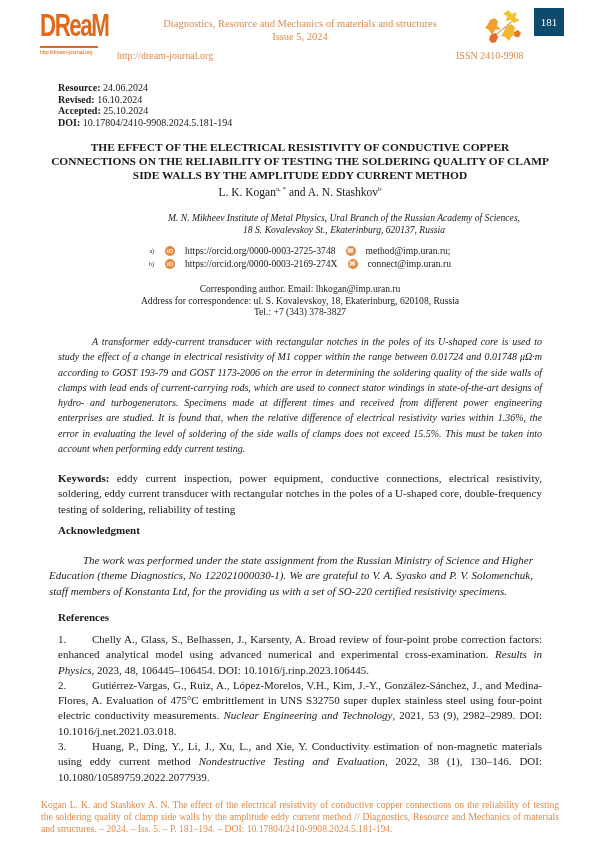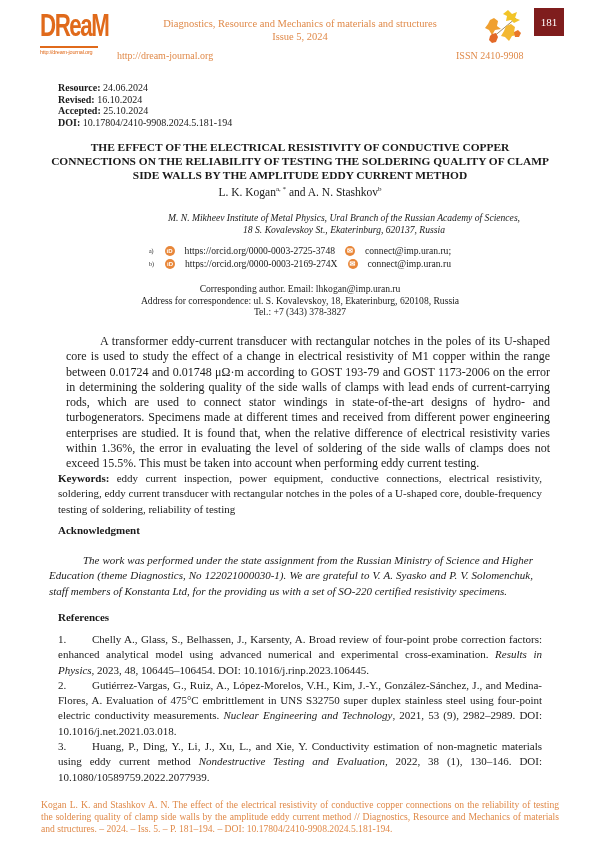--- a/index.html
+++ b/index.html
@@ -13,21 +13,21 @@
                transform: scaleX(0.72); transform-origin: left center; display: block; white-space: nowrap; }
   .logo-rule { height: 2px; background: #e06a1b; margin-top: 2px; width: 58px; }
   .logo-url { color: #e06a1b; font-family: "Liberation Sans", sans-serif; font-size: 5.5px;
               white-space: nowrap; margin-top: 1px; letter-spacing: -0.2px; }
   .journal-title { position: absolute; left: 0; width: 600px; top: 17px; text-align: center;
                    color: #e08a4a; font-size: 10.5px; line-height: 13px; }
   .journal-url { position: absolute; left: 117px; top: 50px; color: #e08a4a; font-size: 10px; }
   .issn { position: absolute; left: 456px; top: 50px; color: #e08a4a; font-size: 10px; }
   .leaves { position: absolute; left: 484px; top: 8px; width: 40px; height: 38px; }
   .page-badge { position: absolute; left: 534px; top: 8px; width: 30px; height: 28px;
-                background: #7f1d1d; color: #fff; font-size: 11px; display: flex;
+                background: #0c4a6e; color: #fff; font-size: 11px; display: flex;
                 align-items: center; justify-content: center; }
 
   
   .meta { position: absolute; left: 58px; top: 82px; font-size: 10px; line-height: 11.5px; }
   .meta b { font-weight: bold; }
 
   
   .title { position: absolute; left: 50px; width: 500px; top: 140px; text-align: center;
            font-weight: bold; font-size: 11.4px; line-height: 14px; letter-spacing: 0px; }
   .authors { position: absolute; left: 0; width: 600px; top: 185px; text-align: center; font-size: 11.5px; }
@@ -39,22 +39,22 @@
   .orcid-line { display: flex; justify-content: center; align-items: center; gap: 10px; }
   .orcid-line sup { font-size: 6px; margin-right: 1px; }
   .id-icon, .mail-icon { display: inline-block; width: 10px; height: 10px; border-radius: 50%;
                          background: #e8873a; color: #fff; font-family: "Liberation Sans", sans-serif;
                          font-size: 6px; font-weight: bold; line-height: 10px; text-align: center; vertical-align: middle; }
   .mail-icon { font-size: 7px; }
   .corr { position: absolute; left: 0; width: 600px; top: 283px; text-align: center;
           font-size: 9.6px; line-height: 11.5px; }
 
   
-  .abstract { position: absolute; left: 66px; width: 484px; top: 334px; font-size: 12px;
-              line-height: 15.3px; text-align: justify; text-indent: 34px; margin: 0; }
+  .abstract { position: absolute; left: 58px; width: 484px; top: 334px; font-size: 10px;
+              line-height: 15.3px; text-align: justify; text-indent: 34px; margin: 0; font-style: italic; }
   .keywords { position: absolute; left: 58px; width: 484px; top: 471px; font-size: 11px;
               line-height: 15.3px; text-align: justify; margin: 0; }
   .keywords b { font-weight: bold; }
 
   .h-ack { position: absolute; left: 58px; top: 524px; font-weight: bold; font-size: 11px; }
   .ack { position: absolute; left: 41px; width: 484px; top: 545px; font-size: 11px; font-style: italic;
          line-height: 15.3px; text-align: justify; text-indent: 34px; margin: 8px; }
 
   .h-ref { position: absolute; left: 58px; top: 611px; font-weight: bold; font-size: 11px; }
   .refs { position: absolute; left: 58px; width: 484px; top: 632px; font-size: 11px;
@@ -112,21 +112,21 @@
   <div>M. N. Mikheev Institute of Metal Physics, Ural Branch of the Russian Academy of Sciences,</div>
   <div>18 S. Kovalevskoy St., Ekaterinburg, 620137, Russia</div>
 </div>
 
 <div class="orcid-block">
   <div class="orcid-line">
     <sup>a)</sup>
     <span class="id-icon">iD</span>
     <a>https://orcid.org/0000-0003-2725-3748</a>
     <span class="mail-icon">✉</span>
-    <a>connect@imp.uran.ru;</a>
+    <a>method@imp.uran.ru;</a>
   </div>
   <div class="orcid-line">
     <sup>b)</sup>
     <span class="id-icon">iD</span>
     <a>https://orcid.org/0000-0003-2169-274X</a>
     <span class="mail-icon">✉</span>
     <a>connect@imp.uran.ru</a>
   </div>
 </div>
 

